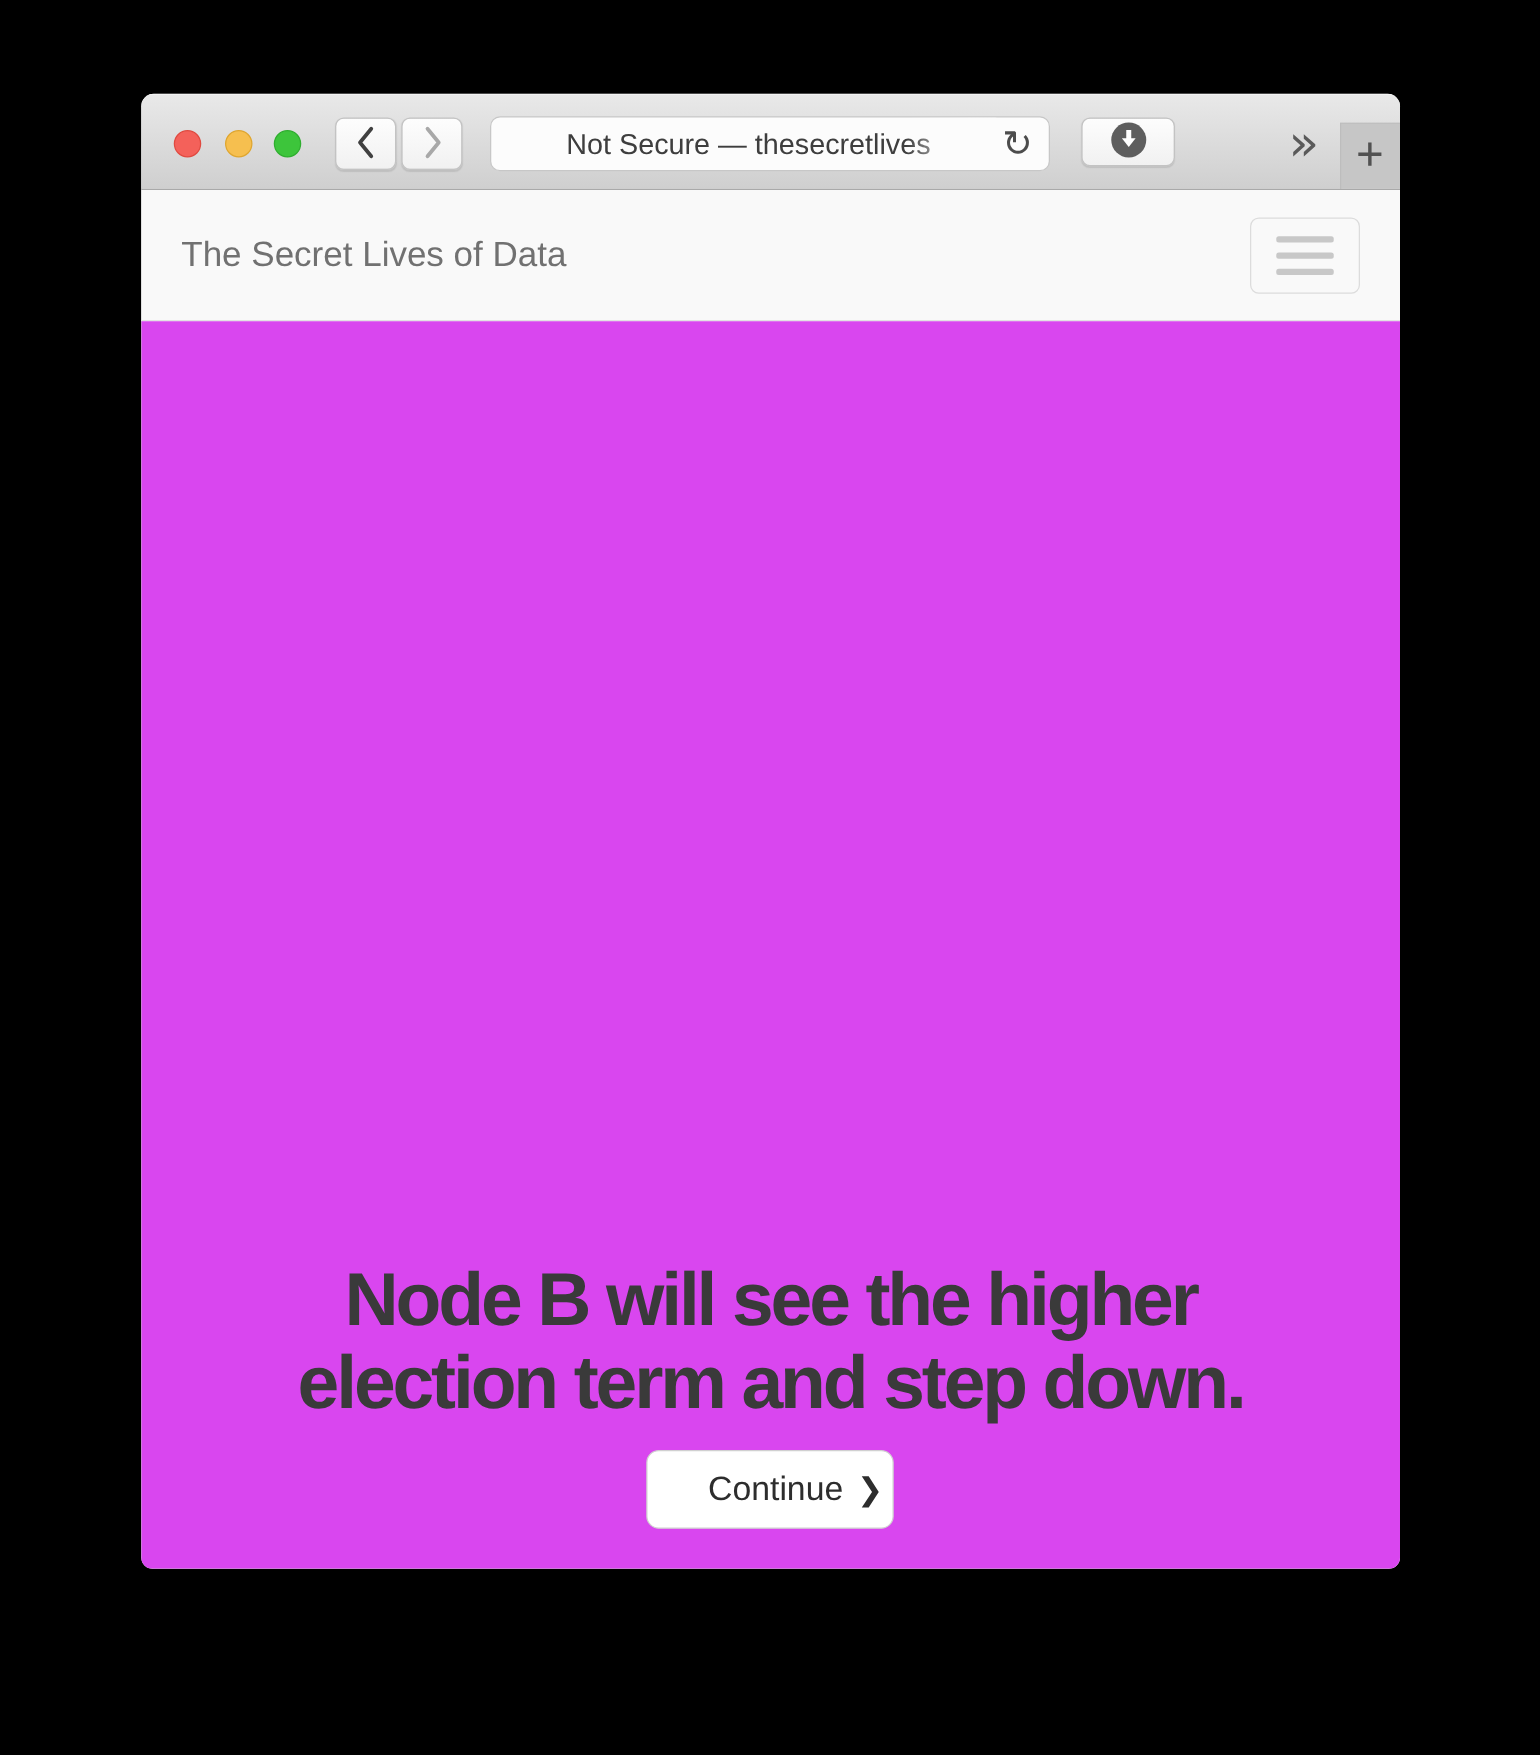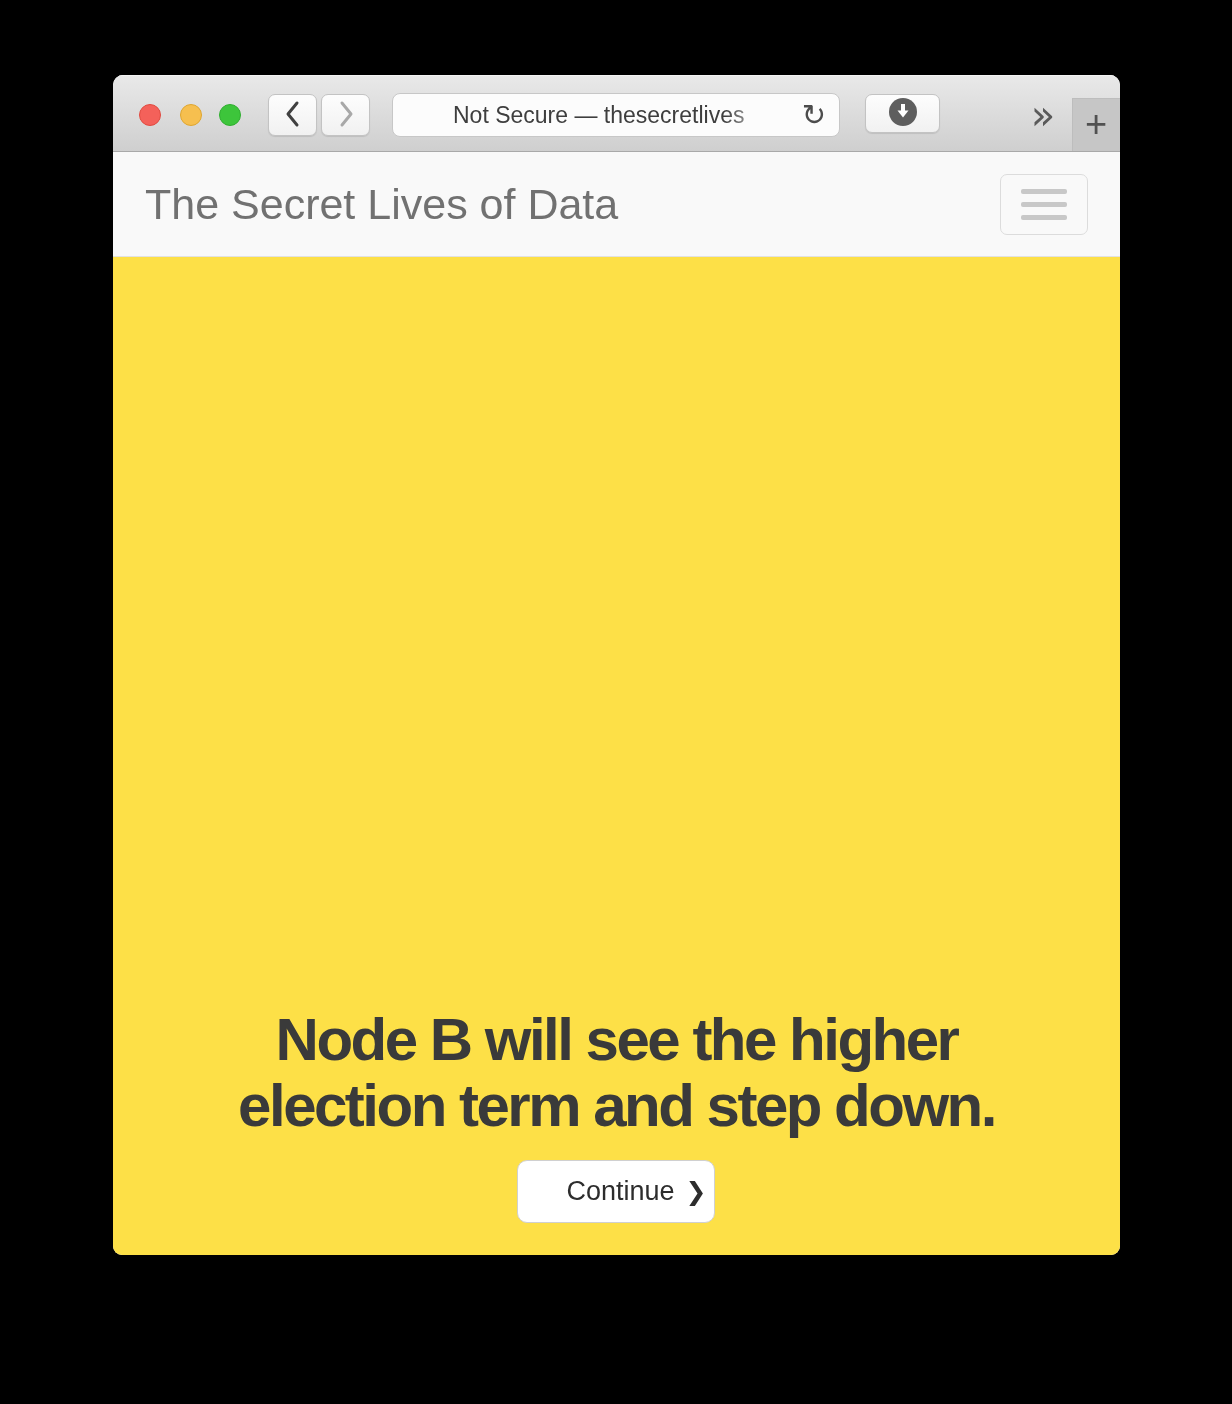--- a/index.html
+++ b/index.html
@@ -64,21 +64,21 @@
     display:flex;align-items:center;justify-content:center;
     font-size:38px;font-weight:300;color:#515151;
   }
   
   .header{
     position:absolute;top:77px;left:0;right:0;height:104px;
     background:#f9f9f9;border-bottom:1px solid #e2e2e2;
   }
   .site-title{
     position:absolute;left:32px;top:50%;transform:translateY(-50%);
-    font-size:43px;color:#717171;
+    font-size:28px;color:#717171;
   }
   .hamburger{
     position:absolute;left:887px;top:22px;width:88px;height:61px;
     border:1px solid #dcdcdc;border-radius:7px;background:transparent;
     display:flex;flex-direction:column;align-items:center;justify-content:center;gap:8px;
     padding:0;box-sizing:border-box;
   }
   .hamburger i{display:block;width:46px;height:5px;background:#c8c8c8;border-radius:2px;}
   
   .viz{position:absolute;inset:0;}
@@ -100,21 +100,21 @@
   }
   .logbox{
     position:absolute;background:#fff;border:4px solid #000;box-sizing:border-box;
     display:flex;align-items:flex-end;padding:0 2px;
   }
   .logbox span{
     display:block;width:100%;font-family:"Liberation Mono",monospace;
     font-size:19px;line-height:16px;padding-bottom:1px;border-bottom:2px solid #000;color:#000;
   }
   
-  .content{position:absolute;top:182px;left:0;right:0;bottom:0;background:#fde047;text-decoration:underline;}
+  .content{position:absolute;top:182px;left:0;right:0;bottom:0;background:#d946ef;text-decoration:underline;}
   .caption{
     position:absolute;top:750px;left:0;right:0;text-align:center;
     font-size:60px;font-weight:bold;letter-spacing:-2.5px;line-height:66px;
     color:#3a3a3a;white-space:pre-line;
   }
   .continue{
     position:absolute;top:903px;left:404px;width:198px;height:63px;
     background:#fff;border:1px solid #d0d0d0;border-radius:10px;box-sizing:border-box;
     display:flex;align-items:center;justify-content:center;gap:11px;
     font-family:"Liberation Sans",sans-serif;font-size:27px;color:#2d2d2d;padding-left:47px;

